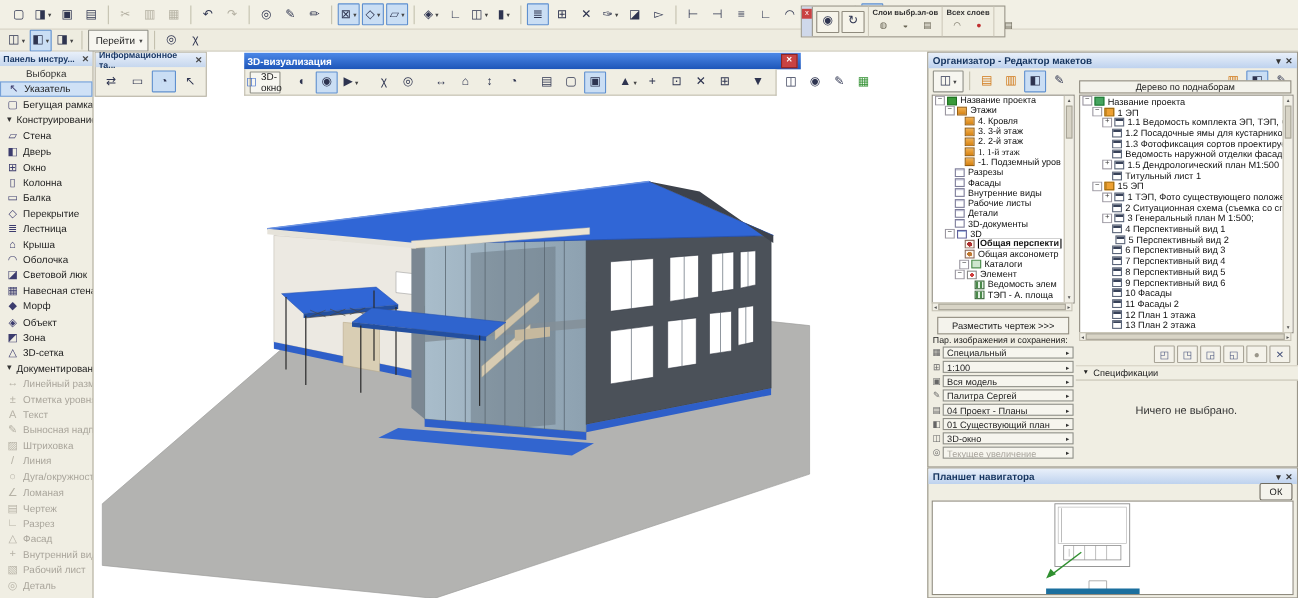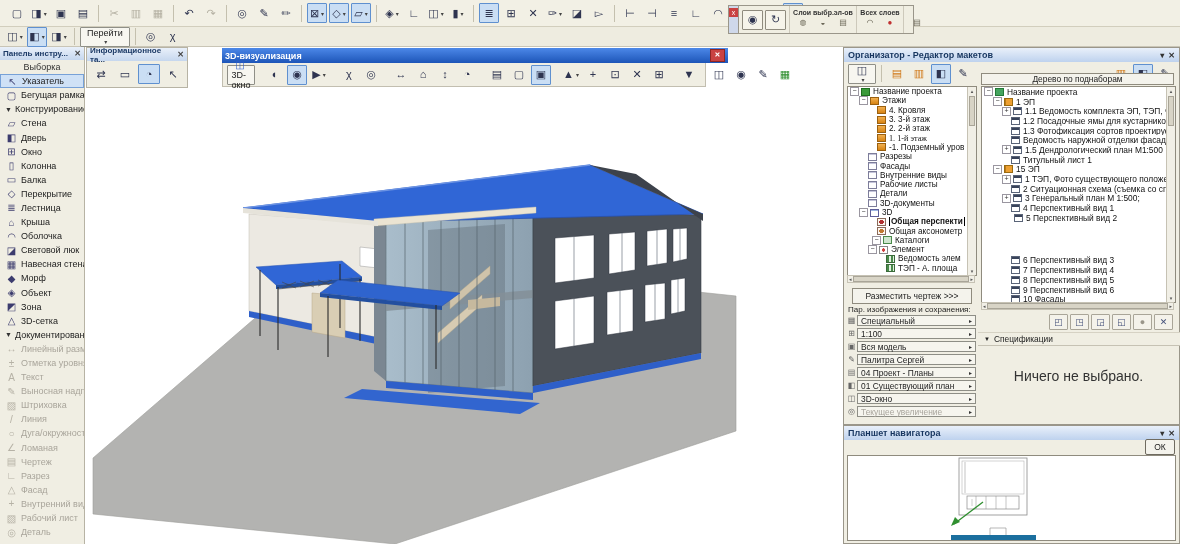--- a/index.html
+++ b/index.html
@@ -6,21 +6,21 @@
   body{font-family:"Liberation Sans", sans-serif; background:#d8d4c8;}
   #app{position:relative;width:1180px;height:544px;overflow:hidden;background:#d8d4c8;font-size:9px;color:#222;}
   .abs{position:absolute;}
   
   #row1{left:0;top:0;width:1180px;height:27px;background:#f2f0e5;border-bottom:1px solid #d2cebd;display:flex;align-items:center;padding-left:6px;box-sizing:border-box;}
   #row2{left:0;top:27px;width:1180px;height:20px;background:#eeece0;border-bottom:1px solid #c9c5b6;display:flex;align-items:center;padding-left:4px;box-sizing:border-box;}
   .tbtn{height:18px;min-width:18px;display:inline-flex;align-items:center;justify-content:center;border:1px solid transparent;margin:0 1px;border-radius:1px;cursor:default;}
   .tbtn .g{font-size:11px;color:#2e3450;line-height:1;}
   .tbtn.sel{background:#cadef4;border-color:#5f90cf;}
   .tbtn.dis .g{color:#b4b0a2;}
-  .tbtn.btnlike{background:#f7f6f0;border:1px solid #8f8f87;padding:0 4px;flex-direction:column;}
+  .tbtn.btnlike{background:#f7f6f0;border:1px solid #8f8f87;padding:0 4px;}
   .tbtn .tlabel{font-size:9px;color:#222;padding:0 2px;}
   .tbtn .ddv{font-size:6px;color:#444;margin-left:2px;}
   .tbtn .plain{font-size:9px;color:#333;}
   .sep{width:1px;height:17px;background:#c4c0ae;margin:0 4px;display:inline-block;}
   .c-green{color:#2f8f2f !important;}
   .c-folder{color:#d07818 !important;}
   .c-gray{color:#9a968a !important;}
   .c-red{color:#c03030 !important;}
   
   #layers{left:728px;top:5px;width:184px;height:27px;background:#f0eee2;border:1px solid #9a968a;display:flex;align-items:stretch;z-index:6;}
@@ -94,21 +94,21 @@
   .paramlabel{position:absolute;font-size:8px;color:#222;}
   .drops{position:absolute;}
   .drow{display:flex;align-items:center;height:13px;font-size:8.4px;}
   .drow .dic{width:11px;text-align:center;font-size:8px;color:#666;flex:none;}
   .drow .dbox{flex:1;border:1px solid #8e8e86;background:#f6f5ee;height:11px;display:flex;align-items:center;justify-content:space-between;padding:0 3px;box-sizing:border-box;}
   .drow.dis .dbox{color:#a8a49c;}
   .drow .darr{font-size:6px;color:#333;}
   .subsetbar{position:absolute;height:12px;background:#f4f3ec;border:1px solid #8f8b7e;display:flex;align-items:center;justify-content:space-between;padding:0 4px;font-size:8.4px;box-sizing:border-box;flex-direction:column;}
   .specbar{position:absolute;height:12px;background:#f0eee3;border-top:1px solid #d6d2c4;border-bottom:1px solid #c6c2b4;display:flex;align-items:center;font-size:8.4px;padding-left:6px;}
   .specbar .arr{font-size:6px;margin-right:4px;}
-  .specempty{position:absolute;font-size:14px;color:#333;text-align:center;}
+  .specempty{position:absolute;font-size:10px;color:#333;text-align:center;}
   #orgRightTools{position:absolute;display:flex;justify-content:flex-end;}
   #orgRightTools .tbtn{height:14px;min-width:17px;border:1px solid #a9a598;background:#f4f2ea;margin:0 1px;}
   #orgRightTools .tbtn .g{font-size:9px;color:#44507a;}
   
   #navigator{left:843px;top:425px;width:337px;height:119px;background:#f0eee3;border:1px solid #9a968a;box-sizing:border-box;}
   #navcombo{position:absolute;left:3px;top:14px;width:290px;height:12px;background:#fff;border:1px solid #8f8b7e;display:flex;align-items:center;font-size:8.4px;padding:0 3px;box-sizing:border-box;}
   #navcombo .cam{width:8px;height:7px;background:radial-gradient(circle,#b03030 45%,#fff 50%);border:1px solid #8a6a5a;margin-right:4px;}
   #navok{position:absolute;right:4px;top:13px;width:28px;height:14px;background:#f4f3ec;border:1px solid #6f6b60;border-radius:2px;font-size:8.5px;display:flex;align-items:center;justify-content:center;}
   #navpreview{position:absolute;left:3px;top:29px;width:329px;height:86px;background:#fff;border:1px solid #8f8b7e;box-sizing:border-box;}
 </style>
@@ -950,21 +950,21 @@
           <div class="trrow" style="padding-left: 20px;">
             <span class="spacer"></span>
             <span class="ti ti-layout"></span>
             <span class="lbl">4 Перспективный вид 1</span>
           </div>
           <div class="trrow" style="padding-left: 23px;">
             <span class="spacer"></span>
             <span class="ti ti-layout"></span>
             <span class="lbl">5 Перспективный вид 2</span>
           </div>
-          <div class="trrow" style="padding-left: 20px; margin-top: 33px;">
+          <div class="trrow" style="padding-left: 20px;">
             <span class="spacer"></span>
             <span class="ti ti-layout"></span>
             <span class="lbl">6 Перспективный вид 3</span>
           </div>
           <div class="trrow" style="padding-left: 20px;">
             <span class="spacer"></span>
             <span class="ti ti-layout"></span>
             <span class="lbl">7 Перспективный вид 4</span>
           </div>
           <div class="trrow" style="padding-left: 20px;">

